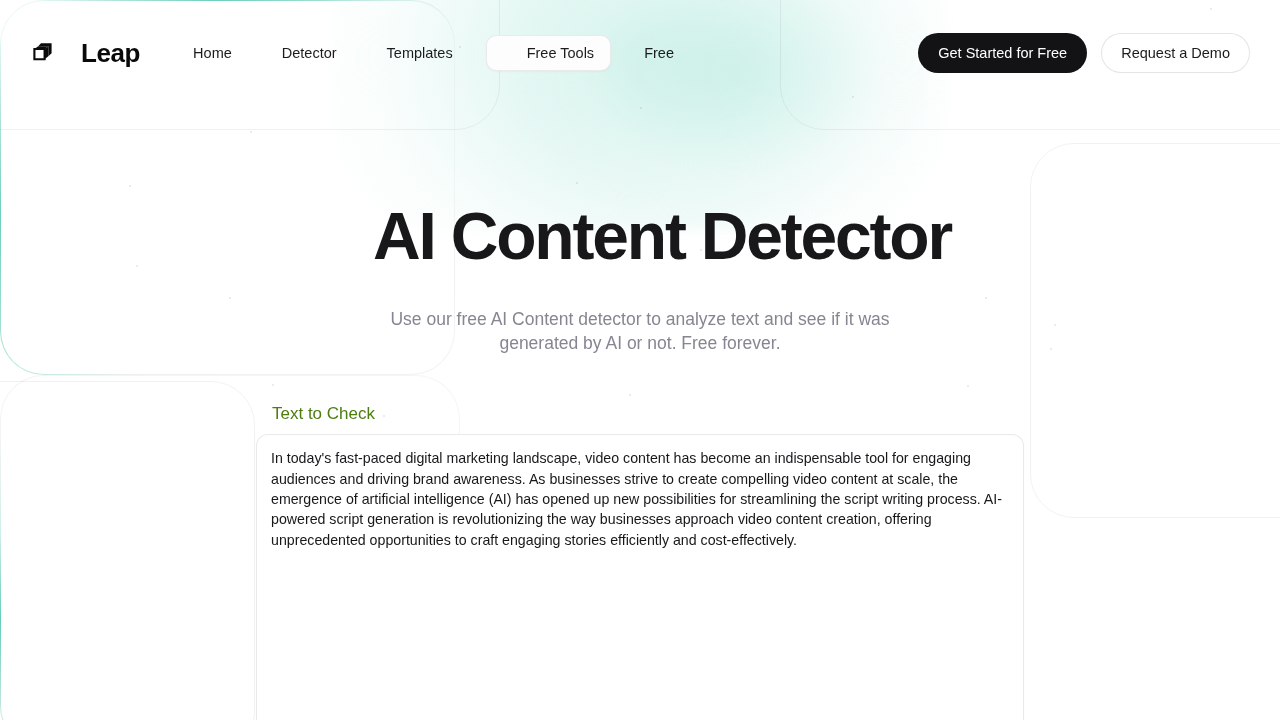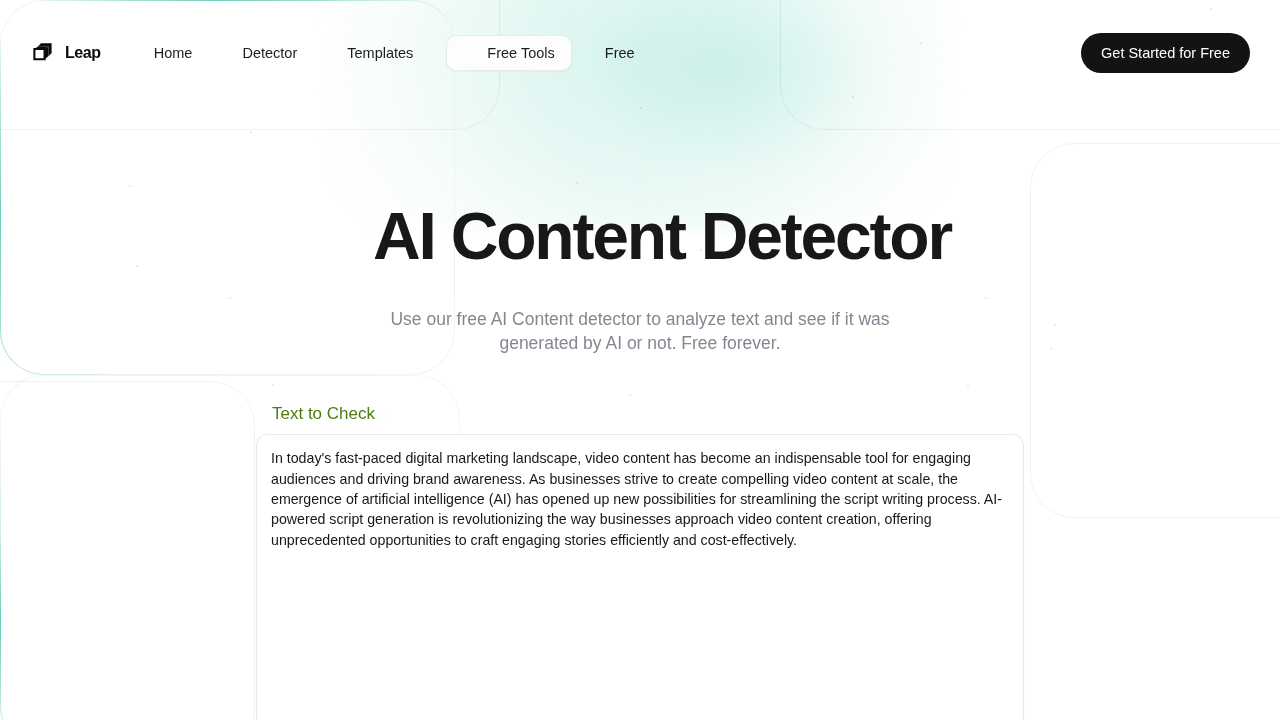--- a/index.html
+++ b/index.html
@@ -120,24 +120,25 @@
   .brand {
     display: flex;
     align-items: center;
     gap: 9px;
     text-decoration: none;
     color: #0a0a0a;
     margin-right: 36px;
   }
   .brand-mark { width: 26px; height: 26px; display: block; }
   .brand-name {
-    font-size: 16px;
+    font-size: 26px;
     font-weight: 700;
     letter-spacing: -0.4px;
     color: #0a0a0a;
+    margin-left: 16px;
   }
 
   .nav {
     display: flex;
     align-items: center;
     gap: 16px;
   }
   .nav-link {
     display: inline-flex;
     align-items: center;
@@ -298,20 +299,21 @@
   <nav class="nav">
     <a class="nav-link" href="#">Home</a>
     <a class="nav-link" href="#">Detector</a>
     <a class="nav-link" href="#">Templates</a>
     <a class="nav-link is-active" href="#">Free Tools</a>
     <a class="nav-link" href="#">Free</a>
   </nav>
 
   <div class="header-actions">
     <button class="btn btn-primary" type="button">Get Started for Free</button>
+    <button class="btn btn-secondary" type="button">Request a Demo</button>
   </div>
 </header>
 
 <section class="hero">
   <h1 class="hero-title">AI Content Detector</h1>
   <p class="hero-sub">Use our free AI Content detector to analyze text and see if it was generated by AI or not. Free forever.</p>
 </section>
 
 <section class="tool">
   <label class="field-label" for="text-to-check">Text to Check</label>

